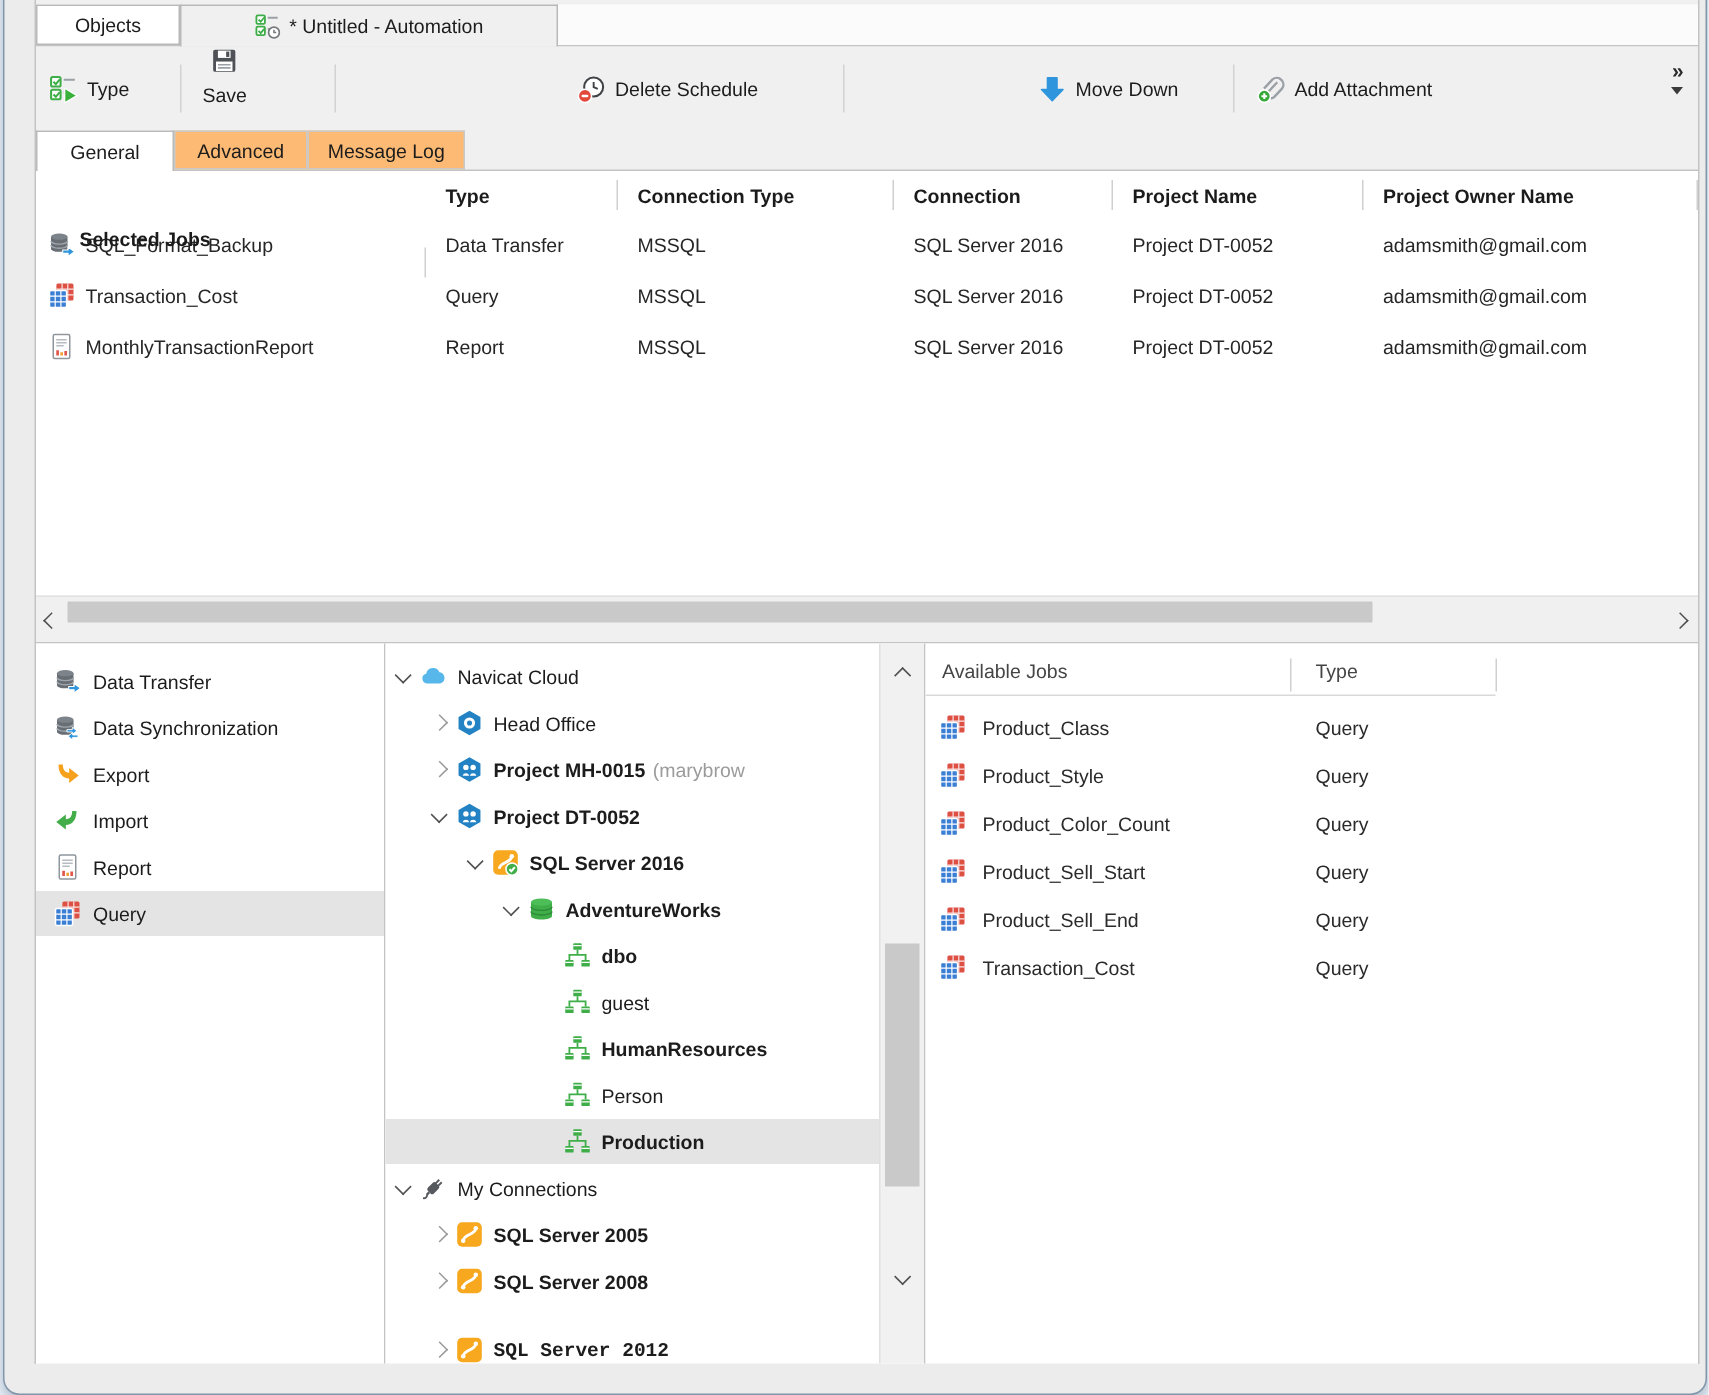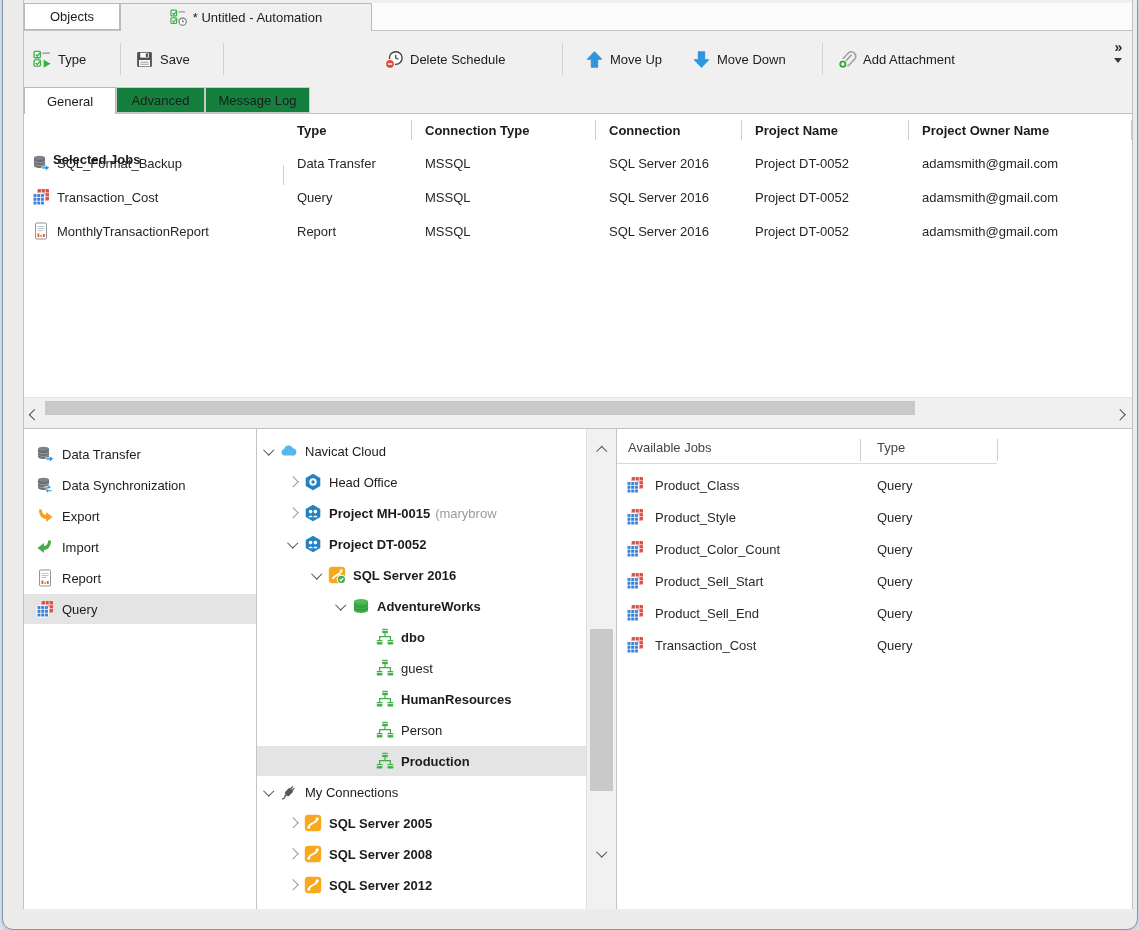--- a/index.html
+++ b/index.html
@@ -18,21 +18,21 @@
   
   .toolbar{position:absolute;left:0;top:31px;width:1108px;height:56px;background:#f0f0f0;}
   .tbtn{position:absolute;top:0;height:56px;display:flex;align-items:center;gap:6px;font-size:13px;color:#1c1c1c;cursor:default;white-space:nowrap;}
   .tsep{position:absolute;top:12px;height:32px;width:1px;background:#d2d2d2;}
   .overflow{position:absolute;right:10px;top:9px;display:flex;flex-direction:column;align-items:center;gap:4px;}
   .more{font-size:14px;font-weight:bold;color:#2b2b2b;letter-spacing:-1px;line-height:14px;}
   .caret{width:0;height:0;border-left:4px solid transparent;border-right:4px solid transparent;border-top:5px solid #3a3a3a;}
   
   .viewtabs{position:absolute;left:0;top:87px;width:1108px;height:27px;background:#f0f0f0;border-bottom:1px solid #c3c3c3;box-sizing:border-box;}
   .vtab{position:absolute;top:0;display:flex;align-items:center;justify-content:center;font-size:13px;color:#1c1c1c;box-sizing:border-box;cursor:default;}
-  .vtab.inactive{height:26px;background:#15803d;border:1px solid #c9c9c9;}
+  .vtab.inactive{height:26px;background:#fdba74;border:1px solid #c9c9c9;}
   .vtab.active{height:27px;background:#fff;border:1px solid #b9b9b9;border-bottom:none;z-index:3;}
   
   .jobstable{position:absolute;left:0;top:114px;width:1108px;height:283px;background:#fff;overflow:hidden;}
   .jt-header{display:flex;height:32px;}
   .jt-h{box-sizing:border-box;padding-left:13px;display:flex;align-items:center;font-size:13px;font-weight:600;color:#1b1b1b;position:relative;}
   .jt-h:first-child{padding-left:29px;margin-top:45px;}
   .jt-h::after{content:"";position:absolute;right:0;top:6px;height:20px;width:1px;background:#cfcfcf;}
   .jt-row{display:flex;height:34px;font-size:13px;color:#262626;}
   .jt-c{box-sizing:border-box;padding-left:13px;display:flex;align-items:center;overflow:hidden;white-space:nowrap;}
   .jt-c0{padding-left:8px;gap:7px;}
@@ -109,21 +109,21 @@
               <path d="M2.5 4.3l1.5 1.5 2.5-3" stroke="#3fae49" stroke-width="1.3" fill="none"></path>
               <line x1="9" y1="3" x2="16" y2="3" stroke="#9aa0a6" stroke-width="1.4"></line>
               <rect x="1" y="9.3" width="6" height="6" rx="1" fill="#fff" stroke="#3fae49" stroke-width="1.3"></rect>
               <path d="M2.5 12.3l1.5 1.5 2.5-3" stroke="#3fae49" stroke-width="1.3" fill="none"></path>
               <line x1="9" y1="11" x2="12" y2="11" stroke="#9aa0a6" stroke-width="1.4"></line>
               <path d="M9.6 8.4v9.2l7.8-4.6z" fill="#39b13b" stroke="#fff" stroke-width=".8"></path>
             </svg>
           </span>
           <span>Type</span>
         </div>
-        <div class="tbtn" style="left: 111px;">
+        <div class="tbtn" style="left: 111px; flex-direction: column;">
           <span class="ic" style="width:19px;height:19px">
             <svg viewBox="0 0 18 18">
               <rect x="2" y="2" width="14" height="14" rx="1.2" fill="#4e5256"></rect>
               <rect x="5" y="2.6" width="8" height="4.6" fill="#fff"></rect>
               <rect x="10.2" y="3.2" width="2" height="3.4" fill="#4e5256"></rect>
               <rect x="3.8" y="9.5" width="10.4" height="6" fill="#fff"></rect>
               <line x1="5" y1="11.5" x2="13" y2="11.5" stroke="#9aa0a6"></line>
               <line x1="5" y1="13.5" x2="13" y2="13.5" stroke="#9aa0a6"></line>
             </svg>
           </span>
@@ -133,28 +133,20 @@
           <span class="ic" style="width:19px;height:19px">
             <svg viewBox="0 0 18 18">
               <circle cx="10.2" cy="7.6" r="6" fill="#fff" stroke="#3f4346" stroke-width="1.3"></circle>
               <path d="M10.2 4.4v3.2l2.6 1.2" stroke="#3f4346" stroke-width="1.2" fill="none"></path>
               <circle cx="4.7" cy="13.2" r="4.2" fill="#e2493b" stroke="#fff" stroke-width="1"></circle>
               <rect x="2.5" y="12.5" width="4.4" height="1.5" rx=".7" fill="#fff"></rect>
             </svg>
           </span>
           <span>Delete Schedule</span>
         </div>
-        <div class="tbtn" style="left: 561px;">
-          <span class="ic" style="width:19px;height:19px">
-            <svg viewBox="0 0 18 18">
-              <path d="M9 1.8 L15.8 8.8 H12 V16.2 H6 V8.8 H2.2 Z" fill="#2f96dd" stroke="#2f96dd" stroke-linejoin="round"></path>
-            </svg>
-          </span>
-          <span>Move Up</span>
-        </div>
         <div class="tbtn" style="left: 668px; text-align: center;">
           <span class="ic" style="width:19px;height:19px">
             <svg viewBox="0 0 18 18">
               <path d="M9 16.2 L2.2 9.2 H6 V1.8 H12 V9.2 H15.8 Z" fill="#2f96dd" stroke="#2f96dd" stroke-linejoin="round"></path>
             </svg>
           </span>
           <span>Move Down</span>
         </div>
         <div class="tbtn" style="left: 814px;">
           <span class="ic" style="width:19px;height:19px">
@@ -553,21 +545,21 @@
             <span class="ic">
               <svg viewBox="0 0 18 18">
                 <rect x="0.8" y="0.8" width="16.4" height="16.4" rx="3.4" fill="#f7a81e"></rect>
                 <path d="M4.8 13.2C5.4 8.4 12.6 9.6 13.2 4.8" stroke="#fff" stroke-width="1.9" fill="none"></path>
                 <circle cx="4.8" cy="13.2" r="1.5" fill="#fff"></circle>
                 <circle cx="13.2" cy="4.8" r="1.5" fill="#fff"></circle>
               </svg>
             </span>
             <span class="tlabel b">SQL Server 2008</span>
           </div>
-          <div class="trow" style="top: 441px;">
+          <div class="trow" style="top: 456px; font-family: Liberation Mono, monospace;">
             <span class="chvbox" style="margin-left:30px">
               <span class="chv right"></span>
             </span>
             <span class="ic">
               <svg viewBox="0 0 18 18">
                 <rect x="0.8" y="0.8" width="16.4" height="16.4" rx="3.4" fill="#f7a81e"></rect>
                 <path d="M4.8 13.2C5.4 8.4 12.6 9.6 13.2 4.8" stroke="#fff" stroke-width="1.9" fill="none"></path>
                 <circle cx="4.8" cy="13.2" r="1.5" fill="#fff"></circle>
                 <circle cx="13.2" cy="4.8" r="1.5" fill="#fff"></circle>
               </svg>

